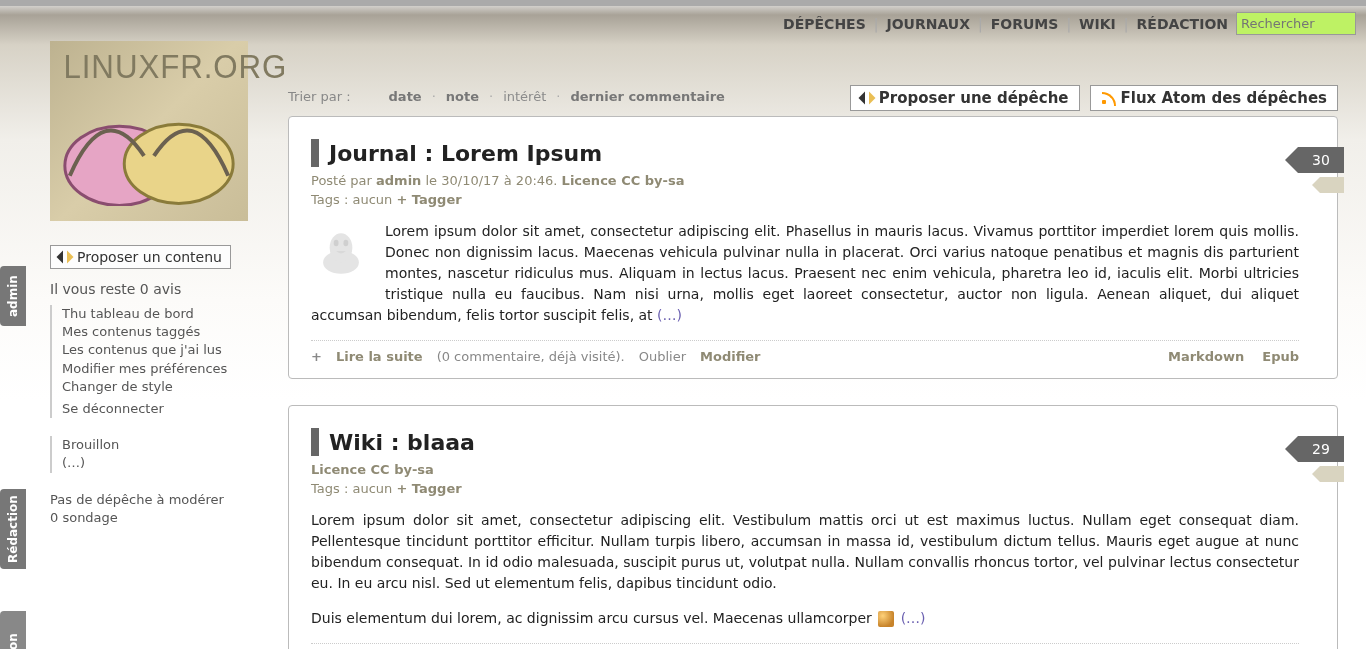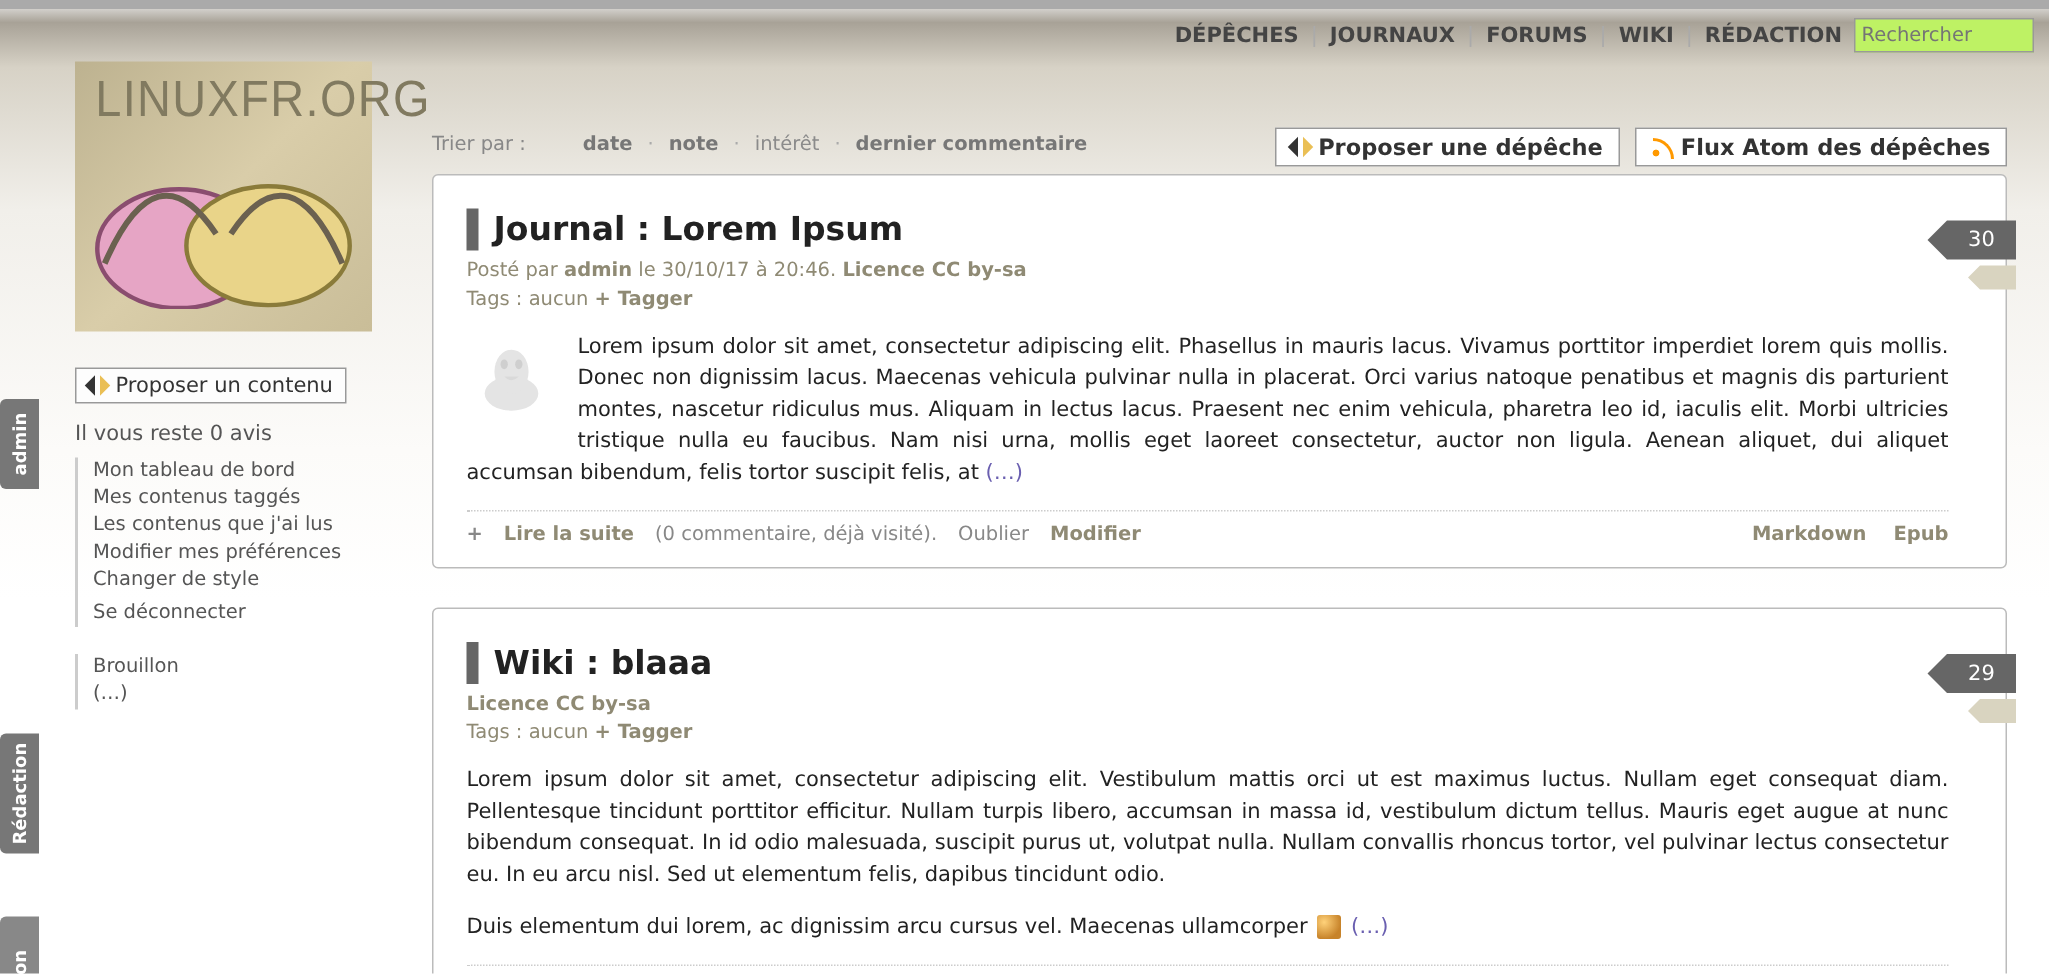--- a/index.html
+++ b/index.html
@@ -207,36 +207,42 @@
     </div>
 
     <div class="propose-bar">
       <span class="pencil"></span>
       <span>Proposer un contenu</span>
     </div>
 
     <div class="sideblock">
       <h3>Il vous reste 0 avis</h3>
       <ul>
-        <li>Mon tableau de bord</li>
+        <li>Thu tableau de bord</li>
         <li>Mes contenus taggés</li>
         <li>Les contenus que j'ai lus</li>
         <li>Modifier mes préférences</li>
         <li>Changer de style</li>
         <li style="margin-top:4px">Se déconnecter</li>
       </ul>
     </div>
 
     <div class="sideblock">
       <ul>
         <li>Brouillon</li>
         <li>(…)</li>
       </ul>
     </div>
 
+    <div class="sideblock">
+      <ul style="border-left:none; padding-left:0">
+        <li>Pas de dépêche à modérer</li>
+        <li>0 sondage</li>
+      </ul>
+    </div>
   </div>
 
   <div class="main">
 
     <div class="actions-top">
       <div class="btn">
         <span class="pencil"></span>
         <span>Proposer une dépêche</span>
       </div>
       <div class="btn">

